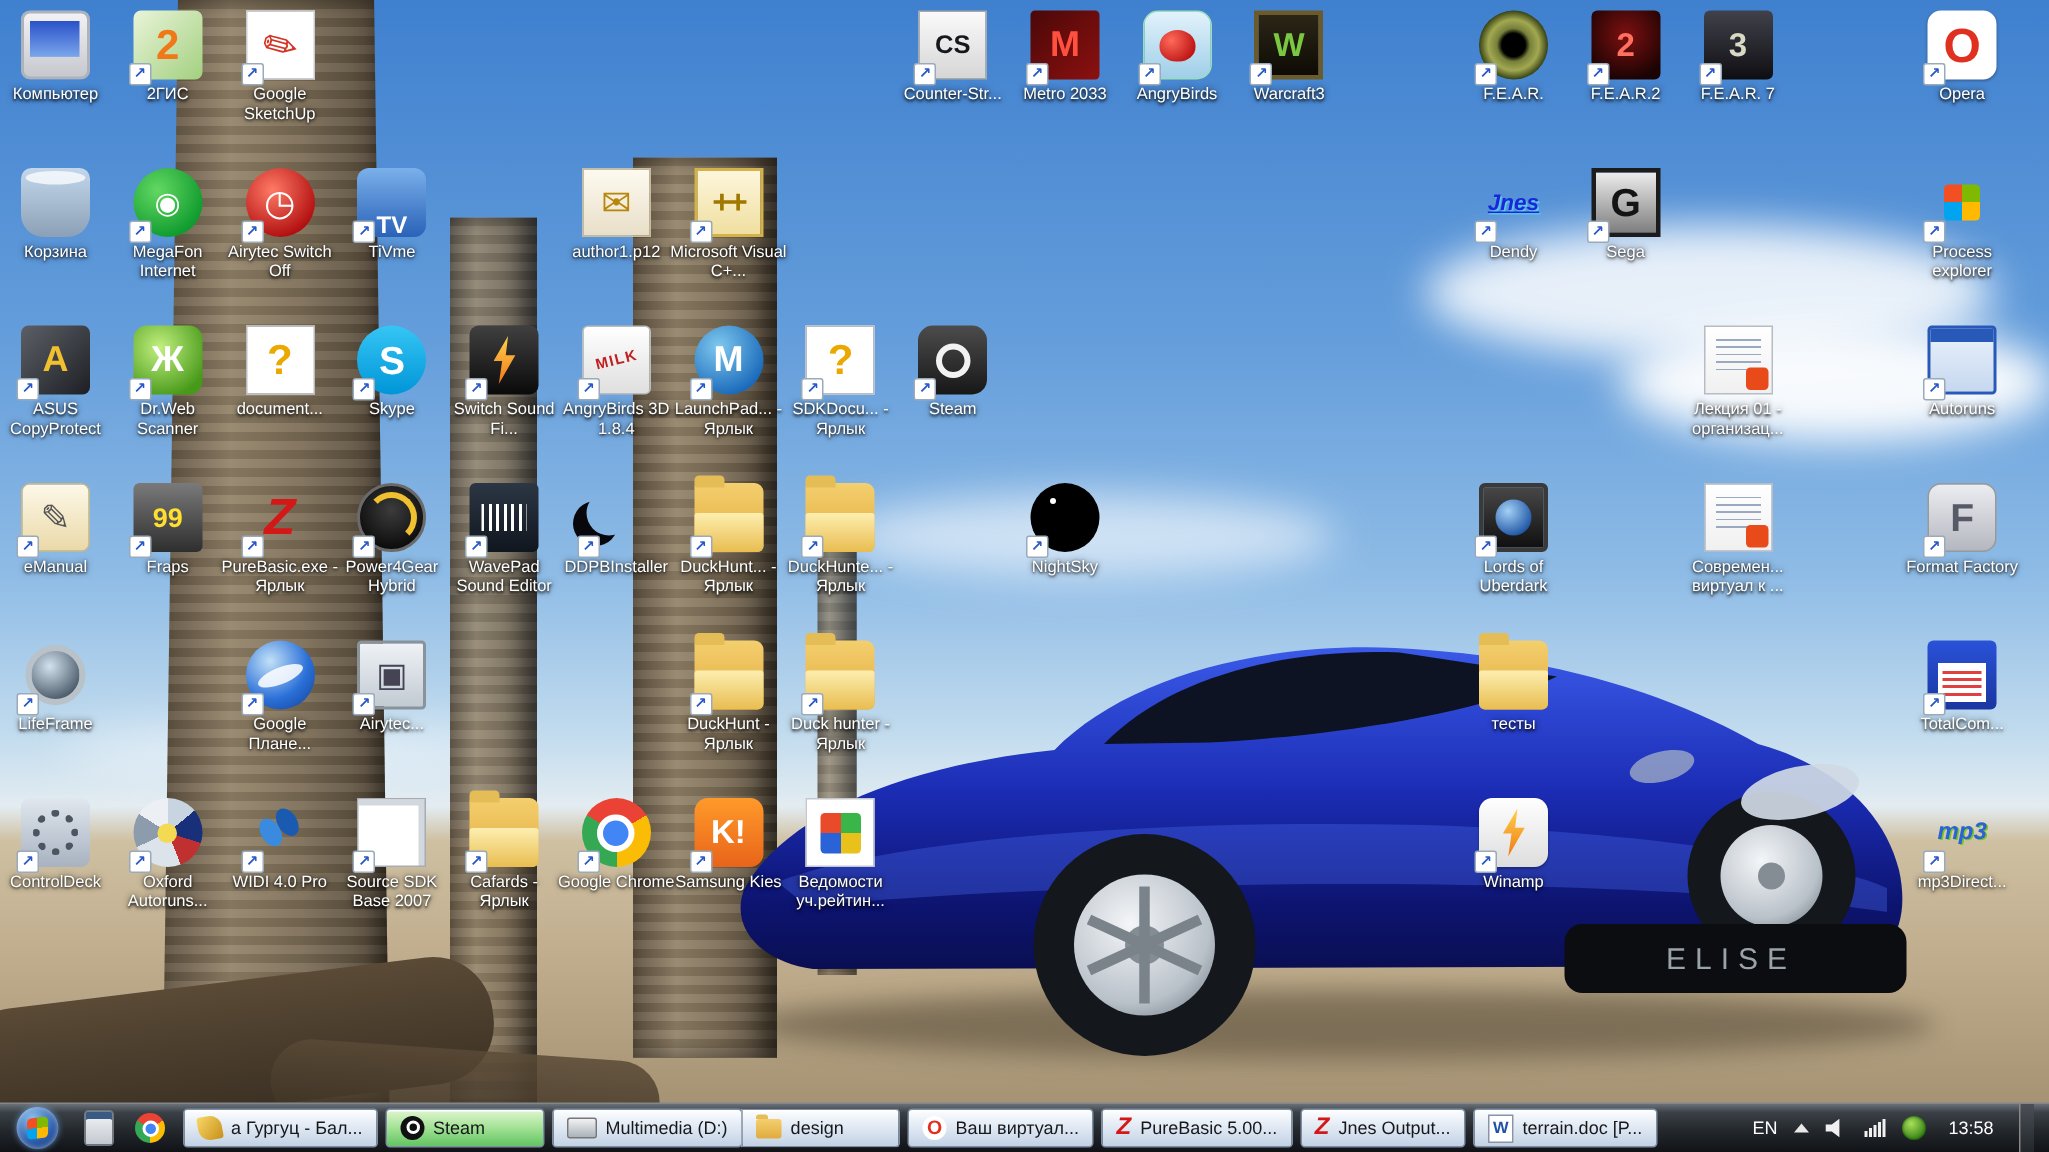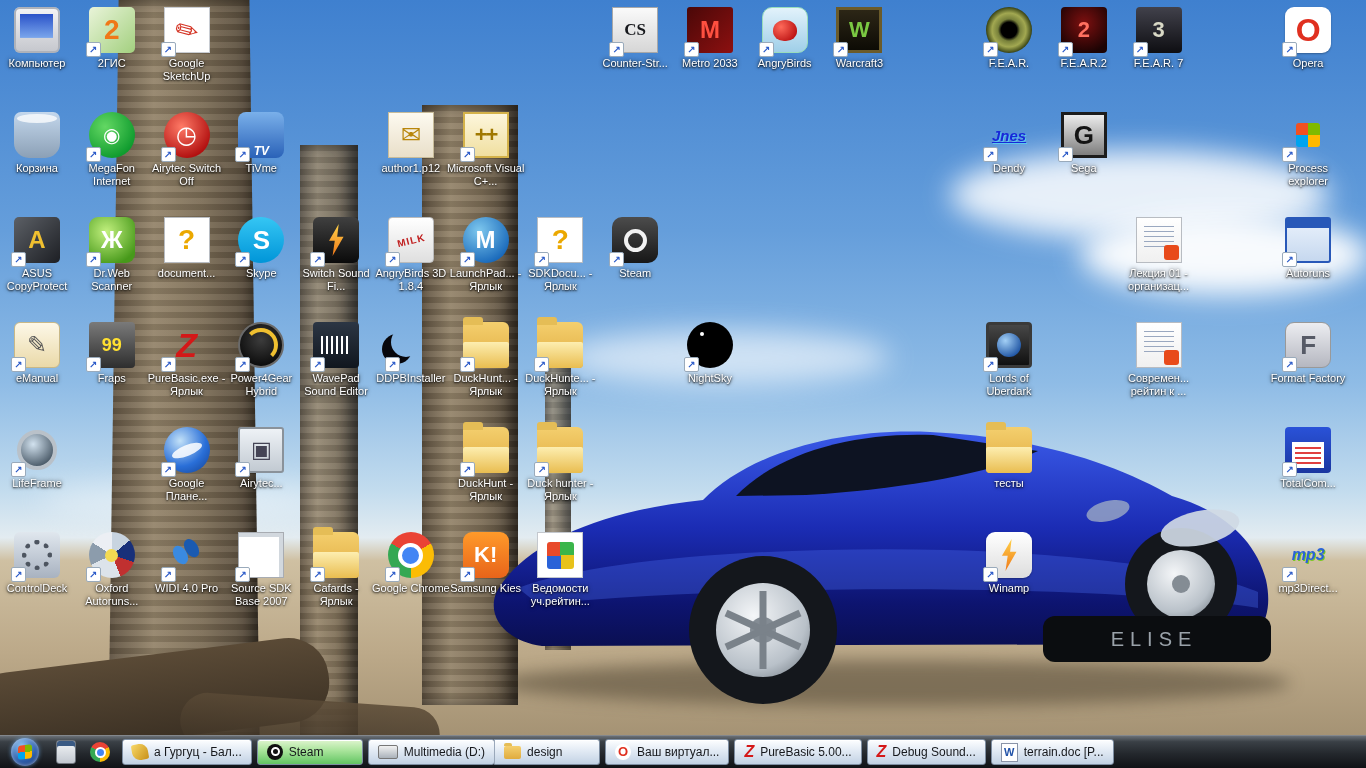--- a/index.html
+++ b/index.html
@@ -55,21 +55,21 @@
   .g-q{color:#eba800;font-size:28px;}
   .ic-skype{border-radius:50%;background:linear-gradient(#35c6f4,#0095d8);}
   .ic-switchsound{border-radius:6px;background:linear-gradient(#404040,#0a0a0a);}
   .bolt{width:22px;height:32px;background:linear-gradient(#ffd24a,#f07818);
     clip-path:polygon(62% 0%,18% 52%,44% 52%,34% 100%,84% 40%,55% 40%);}
   .ic-milkshape{border-radius:4px;background:linear-gradient(#fff,#dfdfdf);border:1px solid #bbb;}
   .g-milk{color:#c02020;font-size:10px;transform:rotate(-14deg);letter-spacing:1px;}
   .ic-launchpad{border-radius:50%;background:radial-gradient(circle at 35% 30%,#7ec8ee,#1565b8 80%);}
   .ic-steam{border-radius:10px;background:linear-gradient(#4c4c4c,#171717);}
   .gring{width:15px;height:15px;border:4px solid #f2f2f2;border-radius:50%;}
-  .ic-cs{background:linear-gradient(#fafafa,#d6d6d6);border:1px solid #a8a8a8;font-family:Liberation Serif, serif;}
+  .ic-cs{background:linear-gradient(#fafafa,#d6d6d6);border:1px solid #a8a8a8;}
   .g-cs{color:#16181c;font-size:17px;}
   .ic-metro{border-radius:3px;background:linear-gradient(135deg,#4a0808,#8d1010);}
   .g-metro{color:#ff5040;font-size:24px;}
   .ic-angrybirds{border-radius:10px;background:linear-gradient(#e2f2fb,#9fcfe8);border:1px solid #9db;}
   .bird{width:24px;height:21px;border-radius:50% 50% 46% 46%;
     background:radial-gradient(circle at 33% 33%,#ff6a5a,#bd1414 78%);}
   .ic-warcraft{background:linear-gradient(#2c2616,#0d0b05);border:3px solid #6b5b2a;}
   .g-wc{color:#7ac842;font-size:22px;}
   .ic-fear1{border-radius:50%;background:radial-gradient(circle,#000 24%,#77803a 34%,#a2a851 52%,#46501c 68%,#141a06 76%);}
   .ic-fear2{border-radius:4px;background:radial-gradient(circle at 50% 35%,#7d1010,#1c0303 80%);}
@@ -141,21 +141,21 @@
     #fbbc05 120deg 240deg,#34a853 240deg 360deg);}
   .ic-chrome::before{content:"";width:17px;height:17px;border-radius:50%;background:#4285f4;
     border:4px solid #fff;}
   .ic-kies{border-radius:9px;background:linear-gradient(#ff9a2a,#e8641a);}
   .ic-vedomosti{background:#fff;border:1px solid #c4c8ce;}
   .blocks{width:27px;height:27px;border-radius:3px;
     background:conic-gradient(#3ab54a 0 25%,#e8c21a 0 50%,#2a62d8 0 75%,#e84a2a 0);}
   .ic-winamp{border-radius:9px;background:linear-gradient(#fff,#ddd);box-shadow:0 1px 2px rgba(0,0,0,.3);}
   .g-mp3{color:#2a62d8;font-size:16px;font-style:italic;text-shadow:1px 1px 0 #79c81e;}
   .g-white{color:#fff;}
-  .g16i{font-size:12px;font-style:italic;margin-top:31px;}
+  .g16i{font-size:16px;margin-top:31px;}
   .g20{font-size:20px;}
   .g22{font-size:22px;}
   .g24{font-size:24px;}
   .g26{font-size:26px;}
 
   
   .taskbar{position:absolute;left:0;right:0;bottom:0;height:32px;display:flex;align-items:center;
     background:linear-gradient(#6a7077,#3a4046 18%,#24282d 55%,#101216);
     border-top:1px solid #83878c;z-index:50;}
   .orb{width:38px;height:30px;margin:0 4px 0 6px;display:flex;align-items:center;justify-content:center;}
@@ -613,21 +613,21 @@
             <span class="sphere"></span>
           </div>
           <span class="sarrow">↗</span>
         </div>
         <div class="label">Lords of Uberdark</div>
       </div>
       <div class="dicon" style="left: 1118.55px; top: 321px;">
         <div class="icwrap">
           <div class="ic ic-lecture"></div>
         </div>
-        <div class="label">Современ... рейтин к ...</div>
+        <div class="label">Современ... виртуал к ...</div>
       </div>
       <div class="dicon" style="left: 1268.09px; top: 321px;">
         <div class="icwrap">
           <div class="ic ic-formatfactory">
             <span class="g-ff">F</span>
           </div>
           <span class="sarrow">↗</span>
         </div>
         <div class="label">Format Factory</div>
       </div>
@@ -794,21 +794,36 @@
         <div class="tbtn">
           <span class="ti ti-opera">O</span>
           <span class="tlabel">Ваш виртуал...</span>
         </div>
         <div class="tbtn">
           <span class="ti ti-pb">Z</span>
           <span class="tlabel">PureBasic 5.00...</span>
         </div>
         <div class="tbtn">
           <span class="ti ti-pb">Z</span>
-          <span class="tlabel">Debug Sound...</span>
+          <span class="tlabel">Jnes Output...</span>
         </div>
         <div class="tbtn">
           <span class="ti ti-word">W</span>
           <span class="tlabel">terrain.doc [P...</span>
         </div>
       </div>
+    <div class="tray">
+      <span class="lang">EN</span>
+      <span class="tri-up"></span>
+      <span class="speaker"></span>
+      <span class="netbars">
+        <i style="height:4px"></i>
+          <i style="height:6px"></i>
+          <i style="height:8px"></i>
+          <i style="height:10px"></i>
+          <i style="height:12px"></i>
+      </span>
+      <span class="drweb-tray"></span>
+      <span class="clock">13:58</span>
+      <span class="showdesk"></span>
+    </div>
   </div>
 </div>
 
 </body></html>

